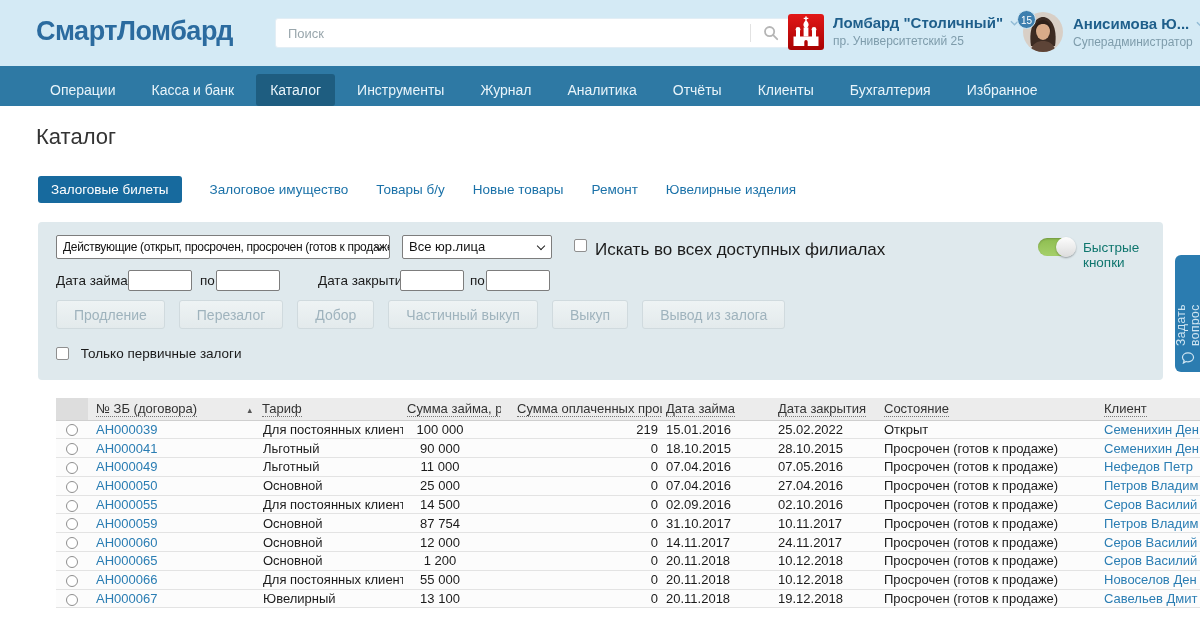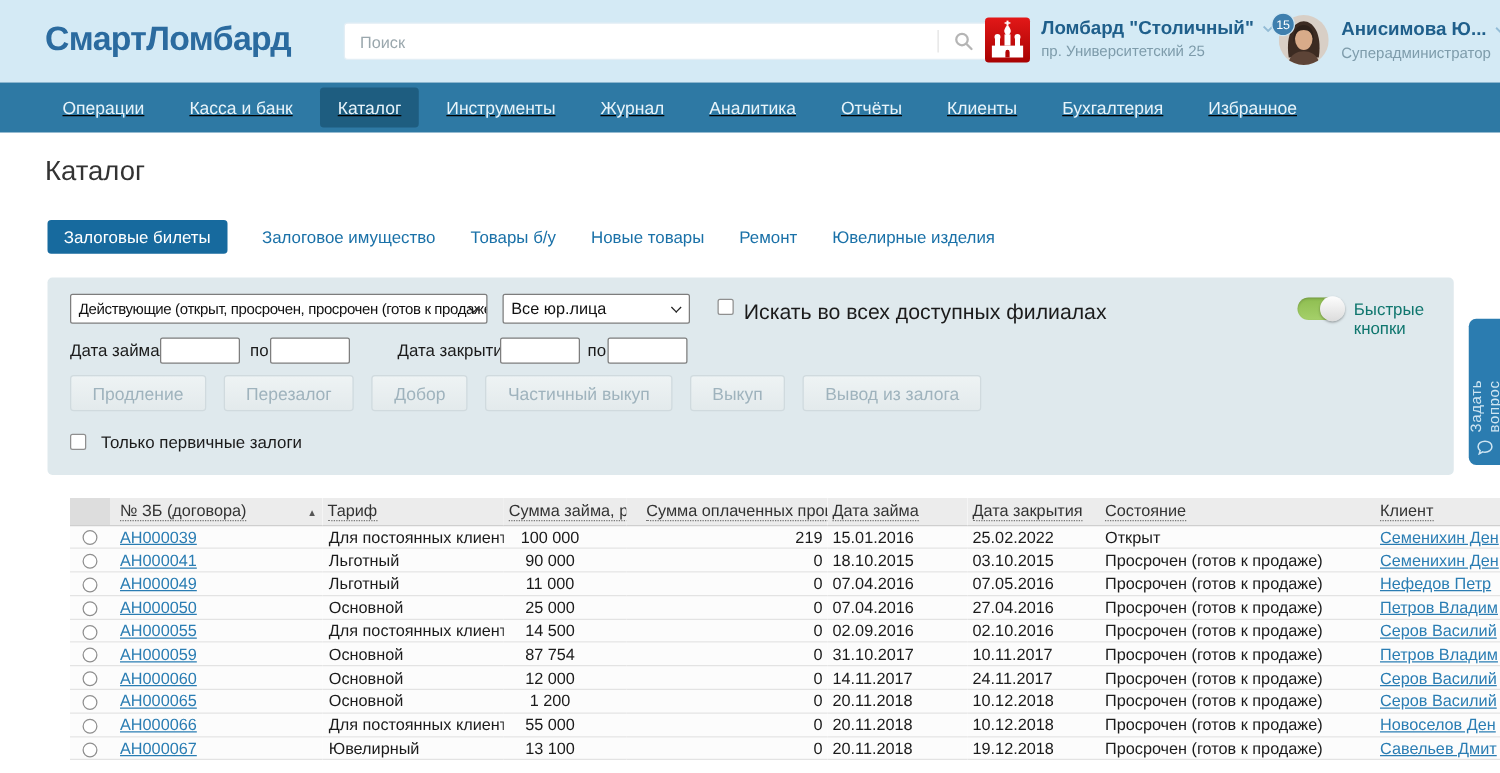--- a/index.html
+++ b/index.html
@@ -23,21 +23,21 @@
   .ident-sub { font-size:12px; color:#7e9cab; margin-top:3px; white-space:nowrap; }
   .chev { width:9px; height:6px; }
 
   .user { position:absolute; left:1023px; top:12px; display:flex; cursor:pointer; }
   .avatar { position:relative; width:40px; height:40px; }
   .avatar-img { width:40px; height:40px; border-radius:50%; overflow:hidden; display:block; }
   .badge { position:absolute; left:-6px; top:-2px; min-width:19px; height:19px; border-radius:50%; background:#3e7fae; color:#fff; font-size:10px; line-height:19px; text-align:center; border:1px solid #cfe7f3; }
   .user-text { margin-left:10px; margin-top:3px; }
 
   
-  .mainnav { position:absolute; left:0; top:66px; width:1200px; height:40px; background:#2e79a4; display:flex; align-items:center; padding-left:36px;text-decoration:underline; }
+  .mainnav { position:absolute; left:0; top:66px; width:1200px; height:40px; background:#2e79a4; display:flex; align-items:flex-end; padding-left:36px; }
   .nav-item { color:#e8f4fa; font-size:14px; line-height:32px; padding:0 14px; margin-right:8px; border-radius:3px; cursor:pointer; white-space:nowrap; }
   .nav-item.active { background:#1e5d80; }
 
   
   .page-title { position:absolute; left:36px; top:124px; font-size:22px; font-weight:400; color:#333; }
   .tabs { position:absolute; left:38px; top:176px; display:flex; align-items:center; }
   .tab { font-size:13.5px; color:#1a71a8; margin-right:28px; padding:6px 0; cursor:pointer; white-space:nowrap; }
   .tab.active { background:#176a9e; color:#fff; padding:6px 13px; border-radius:3px; }
 
   
@@ -79,21 +79,21 @@
   .grid th.c-ticket { padding-left:8px; }
   .grid th.c-paid { padding-left:16px; }
   .sort-arrow { float:right; font-size:9px; color:#555; margin-top:4px; margin-right:2px; }
   .grid td { height:18.8px; background:#fcfcfc; border-bottom:1px solid #e3e3e3; font-size:13px; color:#1b1b1b; padding:0 4px; white-space:nowrap; overflow:hidden; vertical-align:middle; }
   .grid td.c-radio { text-align:center; }
   .radio { width:12px; height:12px; border:1px solid #8f8f8f; border-radius:50%; background:#fff; display:inline-block; vertical-align:middle; cursor:pointer; }
   .grid td.c-ticket { padding-left:8px; }
   .grid td.c-tariff { padding-left:5px; }
   .grid td.c-sum { text-align:center; padding-right:28px; }
   .grid td.c-paid { text-align:right; padding-right:4px; }
-  .grid a { color:#2a7db3; text-decoration:underline; cursor:pointer; }
+  .grid a { color:#2a7db3; cursor:pointer; }
 </style>
 </head>
 <body>
 
 <div id="app">
 
   <div class="topbar">
     <div class="logo">СмартЛомбард</div>
 
     <div class="searchbox">
@@ -273,21 +273,21 @@
             <td>Открыт</td>
             <td><a>Семенихин Ден</a></td>
           </tr>
           <tr>
             <td class="c-radio"><span class="radio"></span></td>
             <td class="c-ticket"><a>АН000041</a></td>
             <td class="c-tariff">Льготный</td>
             <td class="c-sum">90 000</td>
             <td class="c-paid">0</td>
             <td>18.10.2015</td>
-            <td>03.10.2015</td>
+            <td>28.10.2015</td>
             <td>Просрочен (готов к продаже)</td>
             <td><a>Семенихин Ден</a></td>
           </tr>
           <tr>
             <td class="c-radio"><span class="radio"></span></td>
             <td class="c-ticket"><a>АН000049</a></td>
             <td class="c-tariff">Льготный</td>
             <td class="c-sum">11 000</td>
             <td class="c-paid">0</td>
             <td>07.04.2016</td>

